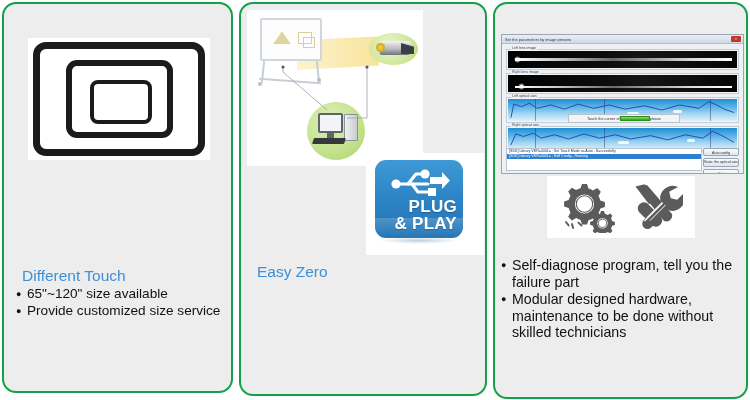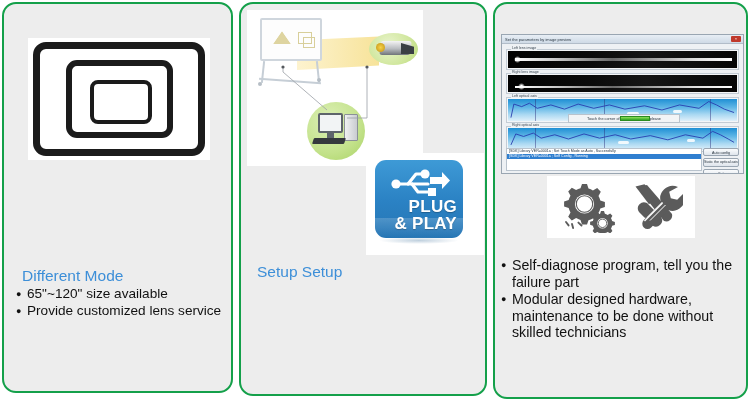--- a/index.html
+++ b/index.html
@@ -327,24 +327,24 @@
 
   <div class="panel" id="panel-size">
 
     <div id="screens-art">
       <div class="scr outer"></div>
       <div class="scr mid"></div>
       <div class="scr inner"></div>
     </div>
 
     <div class="txt">
-      <div class="heading">Different Mode</div>
+      <div class="heading">Different Touch</div>
       <ul class="bullets">
         <li>65"~120" size available</li>
-        <li>Provide customized lens service</li>
+        <li>Provide customized size service</li>
       </ul>
     </div>
   </div>
 
   <div class="panel" id="panel-setup">
 
     <div id="setup-art">
       <div id="beam"></div>
 
       <div id="wb-frame">
@@ -391,21 +391,21 @@
           <path d="M42,10 L54,10 L54,5 L62,13.5 L54,22 L54,17 L42,17 Z" fill="#ffffff"></path>
         </svg>
         <div class="pnp-text" id="pnp-l1">PLUG</div>
         <div class="pnp-text" id="pnp-l2">&amp; PLAY</div>
         <div id="pnp-gloss"></div>
       </div>
       <div id="pnp-shadow"></div>
     </div>
 
     <div class="txt">
-      <div class="heading">Setup Setup</div>
+      <div class="heading">Easy Zero</div>
       <ul class="bullets">
       </ul>
     </div>
   </div>
 
   <div class="panel" id="panel-maint">
 
     <div id="sw-shot">
       <div id="sw-title"></div>
       <div id="sw-title-text">Set the parameters by image preview</div>

